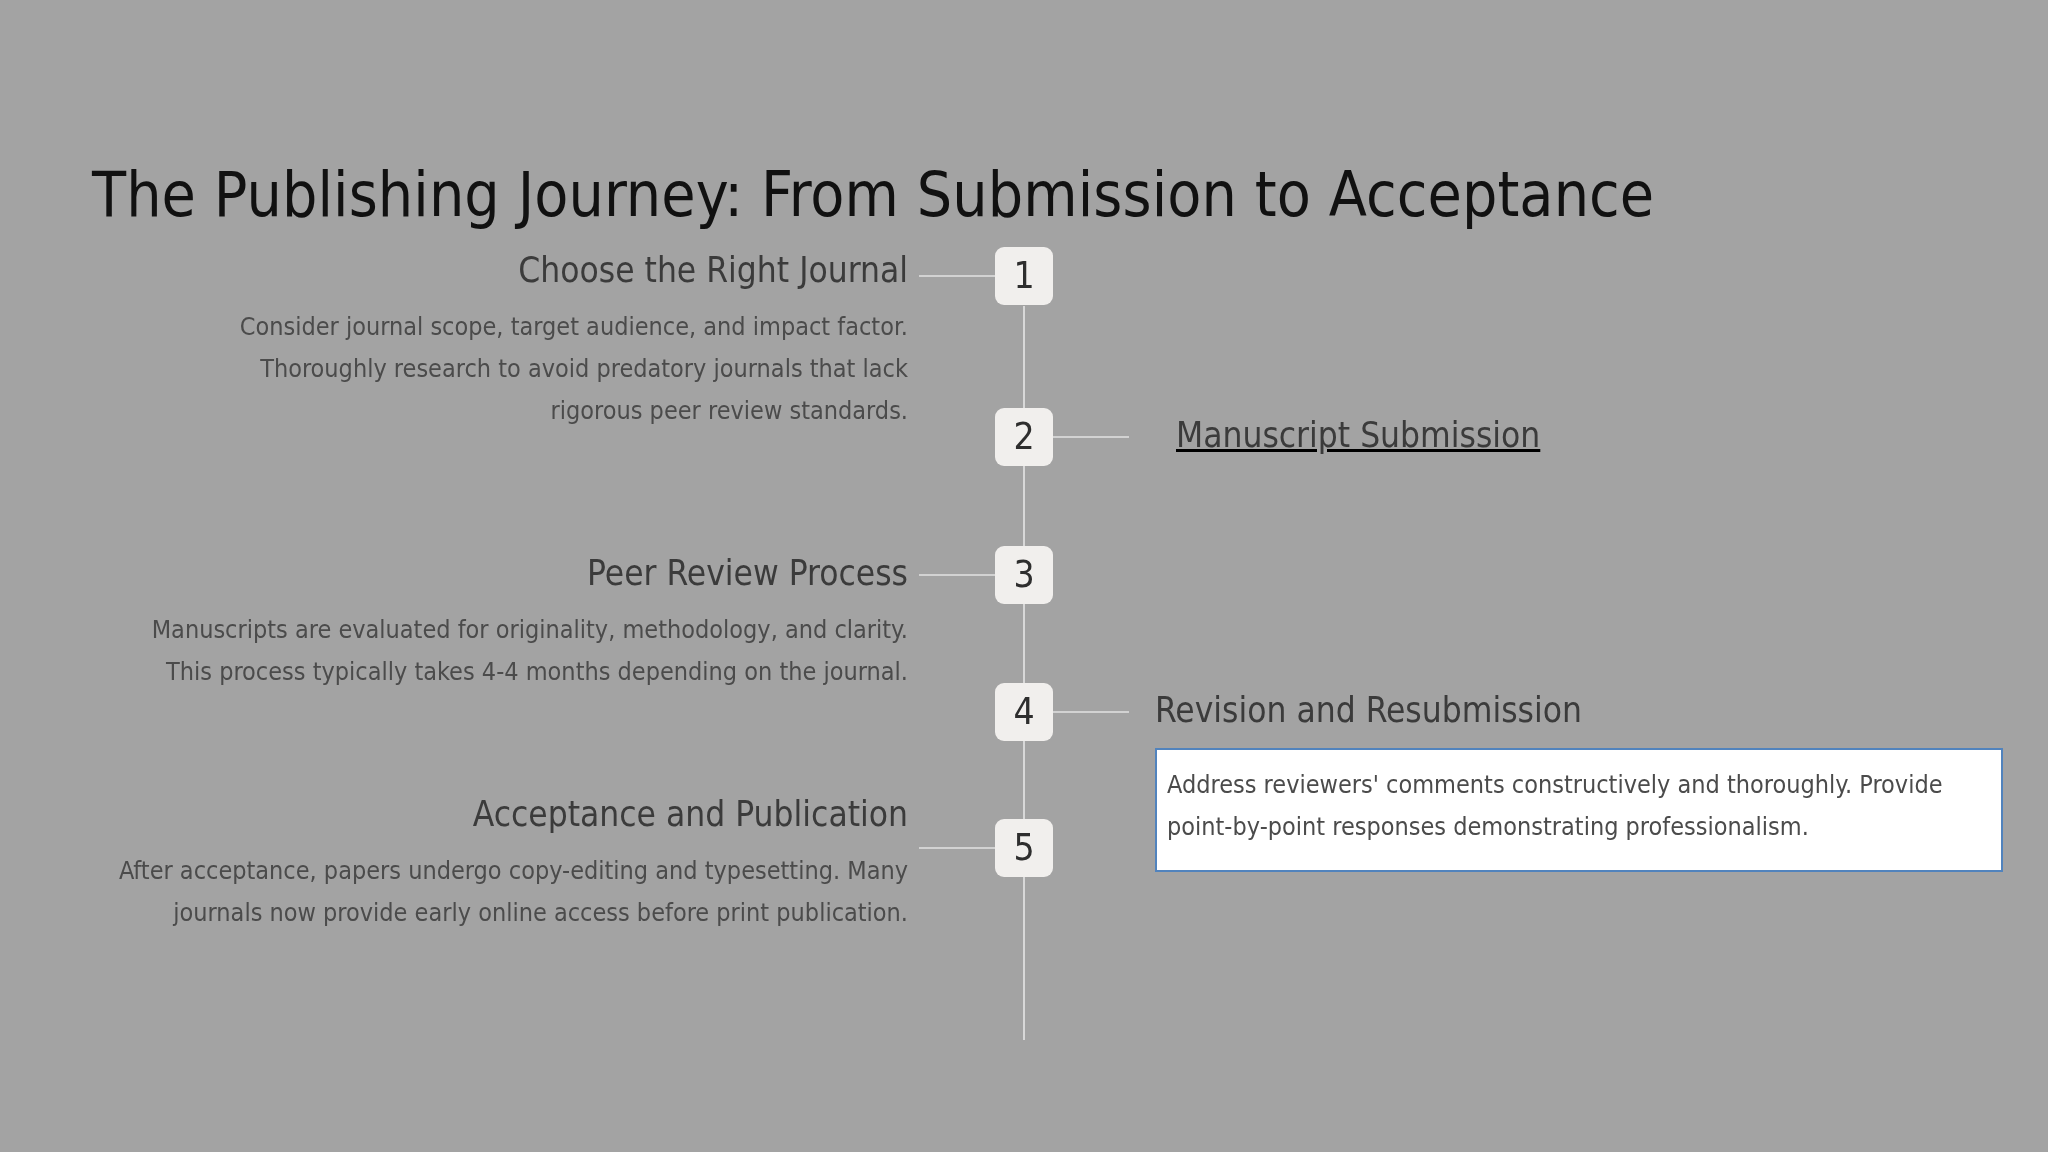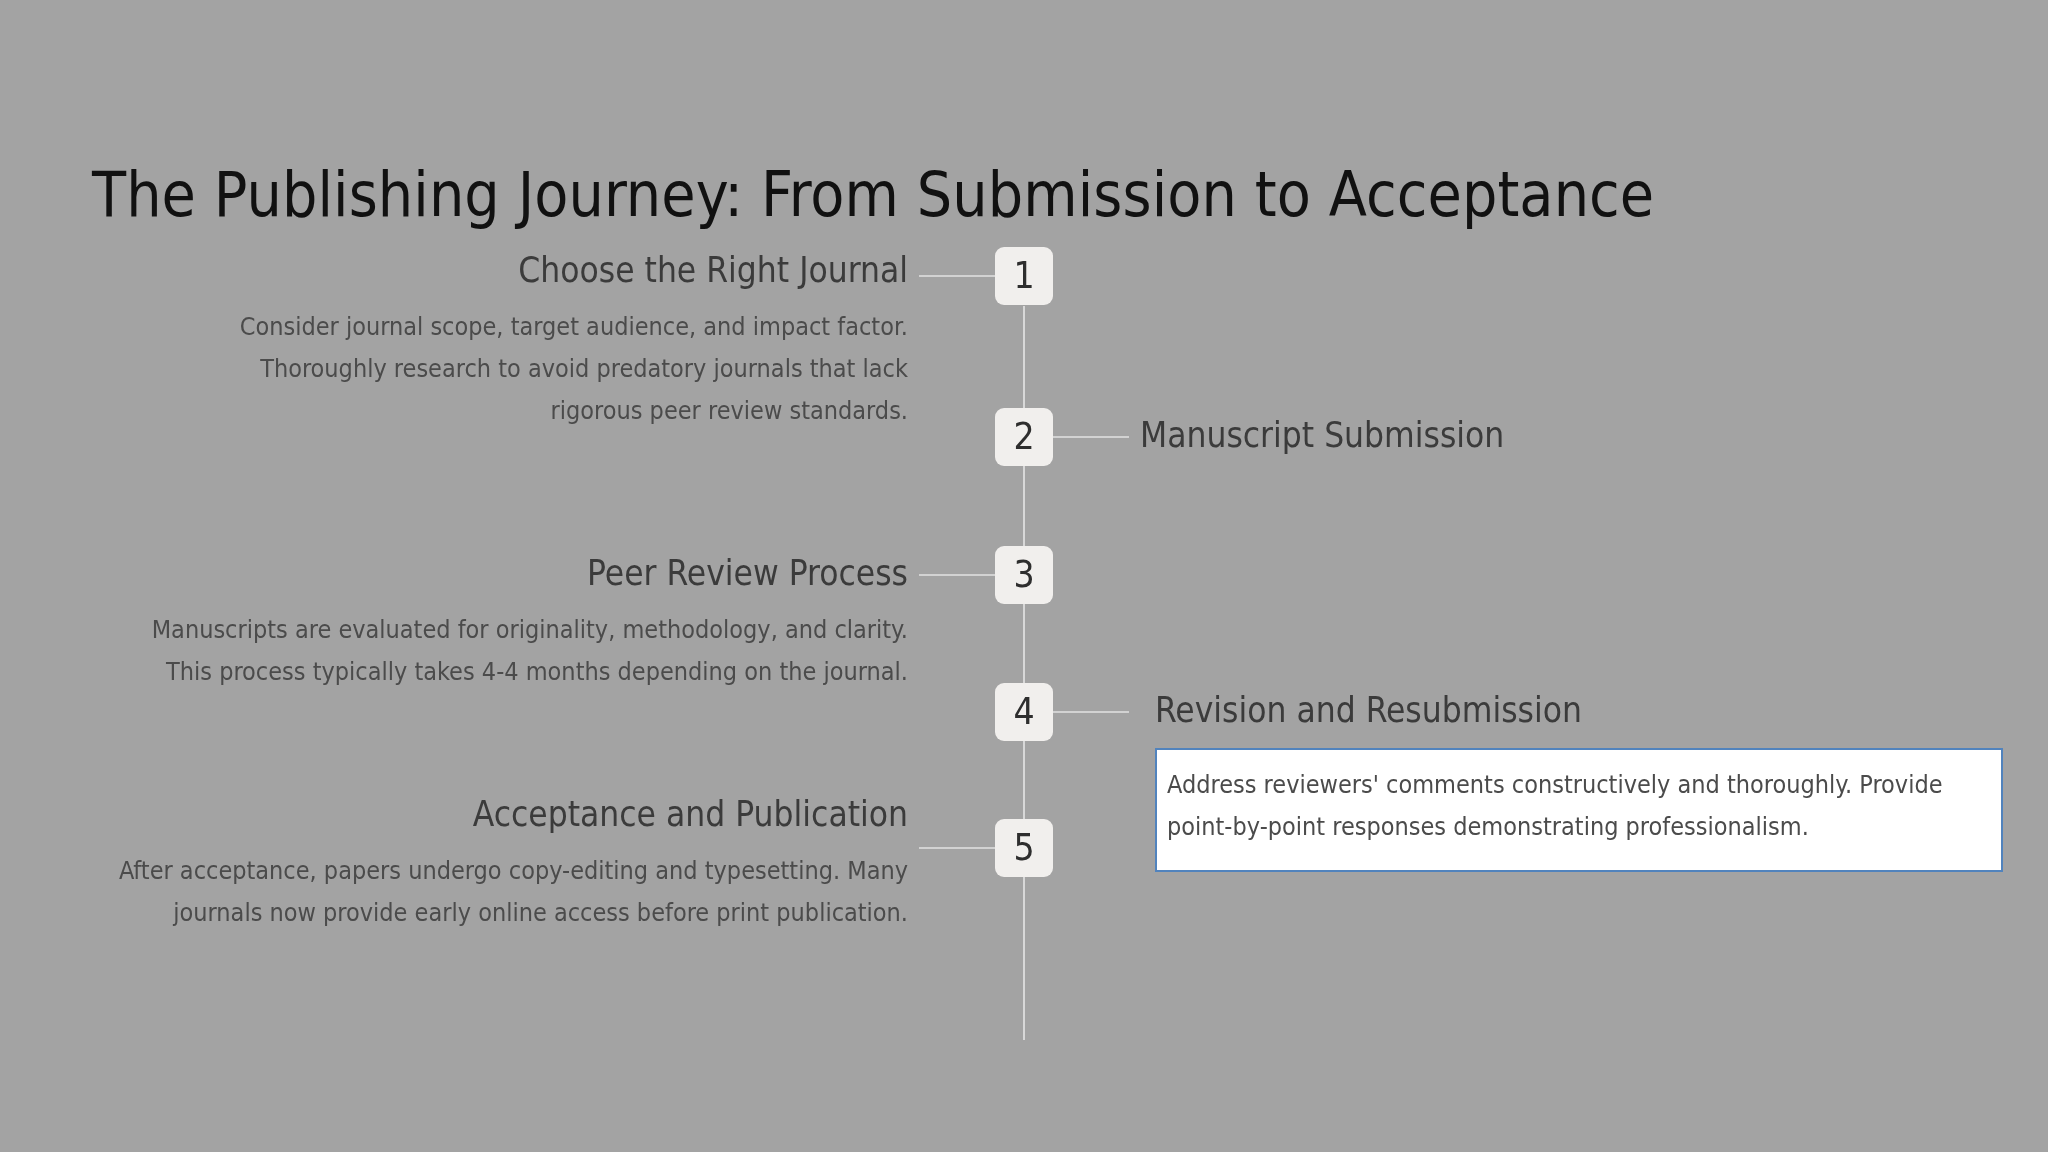--- a/index.html
+++ b/index.html
@@ -131,21 +131,21 @@
         <div class="connector left" style="top: 275px;"></div>
         <div class="badge" style="top: 276px;">1</div>
         <div class="side left" style="top: 248px; width: 720px; left: 188px;">
           <div class="step-title">Choose the Right Journal</div>
           <div class="step-desc">Consider journal scope, target audience, and impact factor. Thoroughly research to avoid predatory journals that lack rigorous peer review standards.</div>
         </div>
       </div>
       <div class="step" style="top: 0px;">
         <div class="connector right" style="top: 436px;"></div>
         <div class="badge" style="top: 437px;">2</div>
-        <div class="side right" style="top: 413px; width: 790px; left: 1140px;">
+        <div class="side right" style="top: 413px; width: 790px; left: 1176px; text-decoration: underline;">
           <div class="step-title">Manuscript Submission</div>
         </div>
       </div>
       <div class="step" style="top: 0px;">
         <div class="connector left" style="top: 574px;"></div>
         <div class="badge" style="top: 575px;">3</div>
         <div class="side left" style="top: 551px; width: 790px; left: 118px;">
           <div class="step-title">Peer Review Process</div>
           <div class="step-desc">Manuscripts are evaluated for originality, methodology, and clarity. This process typically takes 4-4 months depending on the journal.</div>
         </div>

